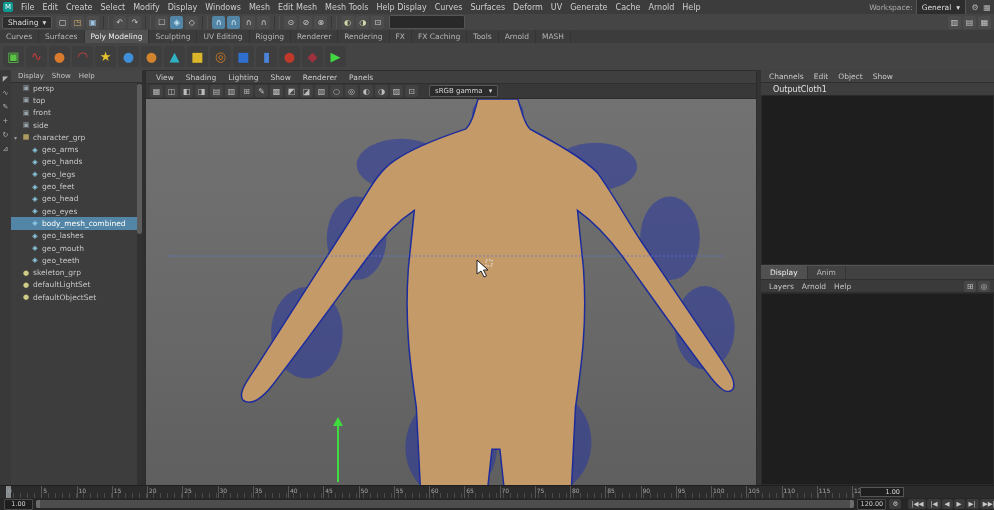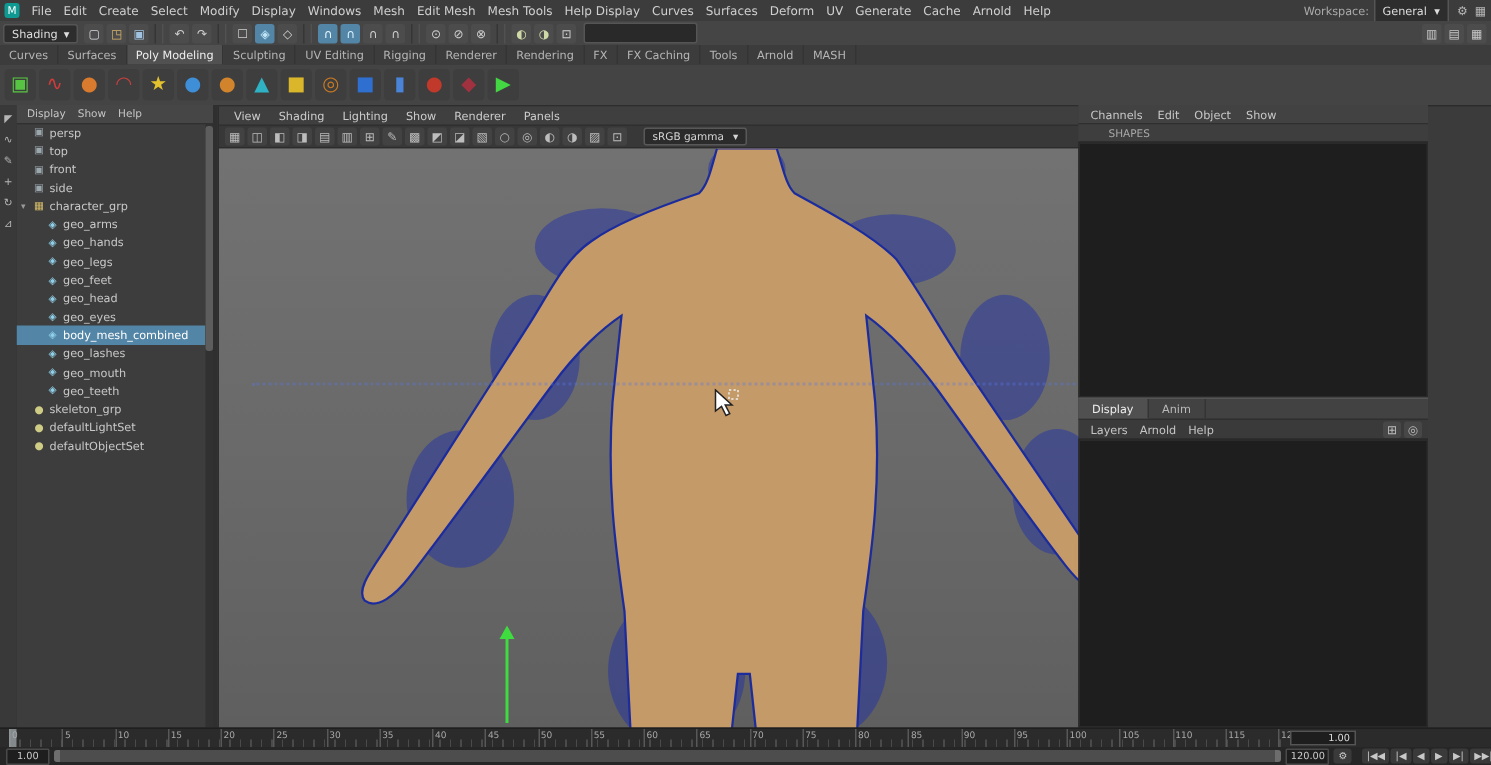--- a/index.html
+++ b/index.html
@@ -63,21 +63,21 @@
   #vp-dropdown{margin-left:10px;display:flex;align-items:center;gap:6px;background:#2b2b2b;border:1px solid #585858;height:10px;padding:0 5px;font-size:7px;color:#d5d5d5;border-radius:2px;white-space:nowrap}
   #vp-canvas{position:relative;width:610px;height:387px;background:linear-gradient(180deg,#727272 0%,#696969 55%,#5f5f5f 100%);overflow:hidden}
   #figure{position:absolute;left:70px;top:0}
   .wm{position:absolute;left:22px;top:156px;width:556px;border-top:2px dotted rgba(85,120,235,.35)}
   .manip-arrow{position:absolute;left:187px;top:318px;width:0;height:0;border-left:5px solid transparent;border-right:5px solid transparent;border-bottom:9px solid #3fdc3f}
   .manip-line{position:absolute;left:191px;top:327px;width:2px;height:56px;background:#3fdc3f}
   #cursor{position:absolute;left:330px;top:160px}
 
   
   #hsplit2{position:absolute;left:757px;top:70px;width:4px;height:415px;background:#333}
-  #rightpanel{position:absolute;left:719px;top:70px;width:233px;height:415px;background:#3a3a3a;display:flex;flex-direction:column}
+  #rightpanel{position:absolute;left:761px;top:70px;width:233px;height:415px;background:#3a3a3a;display:flex;flex-direction:column}
   #cb-menus{height:12px;background:#424242;display:flex;align-items:center;padding-left:3px;border-bottom:1px solid #2f2f2f}
   .cmenu{font-size:7.5px;color:#c8c8c8;padding:0 5px}
   #cb-object{height:12px;background:#3e3e3e;display:flex;align-items:center;padding-left:12px;font-size:8px;color:#e2e2e2}
   #cb-section{height:11px;background:#3e3e3e;display:flex;align-items:center;padding-left:20px;font-size:7px;color:#a8a8a8;border-bottom:1px solid #2d2d2d}
   #cb-list{height:170px;background:#1e1e1e;border:1px solid #2a2a2a;box-sizing:border-box}
   #layer-tabs{height:13px;background:#424242;display:flex;align-items:center;border-top:1px solid #555;border-bottom:1px solid #2f2f2f}
   .ltab{padding:0 9px;height:13px;display:flex;align-items:center;font-size:7.5px;color:#b8b8b8;border-right:1px solid #343434}
   .ltab.active{background:#505050;color:#eee}
   #layer-menubar{height:12px;background:#3a3a3a;display:flex;align-items:center;padding:0 4px;border-bottom:1px solid #2d2d2d}
   .lmenu{font-size:7.5px;color:#c5c5c5;padding:0 4px}
@@ -414,21 +414,21 @@
 
   <div id="hsplit2"></div>
 
   <div id="rightpanel">
     <div id="cb-menus">
         <span class="cmenu">Channels</span>
         <span class="cmenu">Edit</span>
         <span class="cmenu">Object</span>
         <span class="cmenu">Show</span>
       </div>
-    <div id="cb-section">SHAPES</div>
+    <div id="cb-object">OutputCloth1</div>
     <div id="cb-list"></div>
     <div id="layer-tabs">
         <span class="ltab active">Display</span>
         <span class="ltab">Anim</span>
       </div>
     <div id="layer-menubar">
       <span id="layer-menus" style="display:flex">
           <span class="lmenu">Layers</span>
           <span class="lmenu">Arnold</span>
           <span class="lmenu">Help</span>

